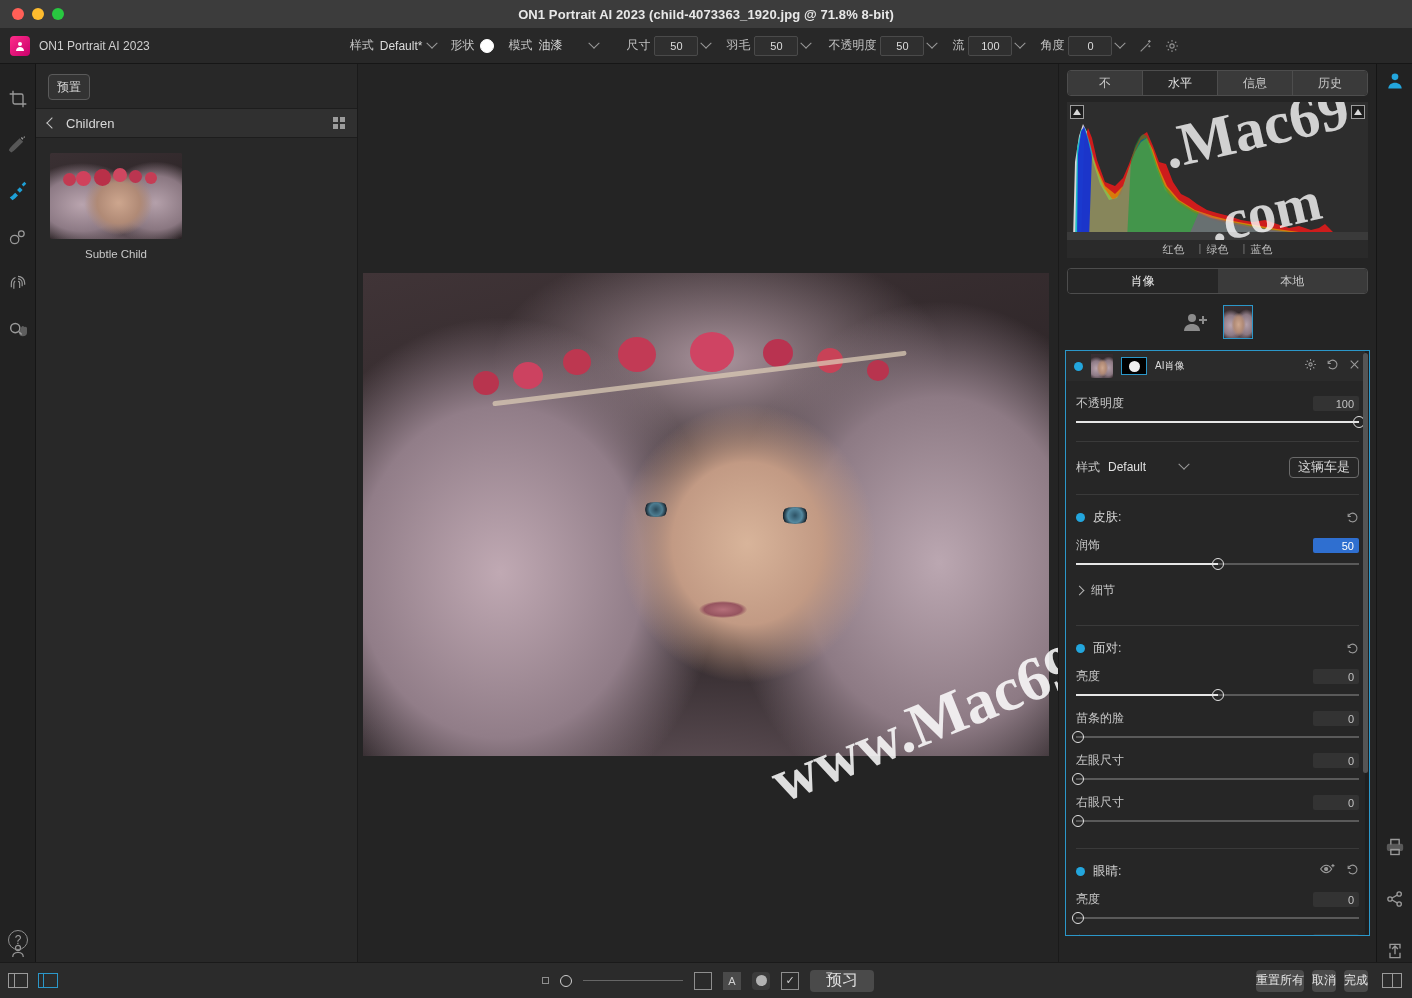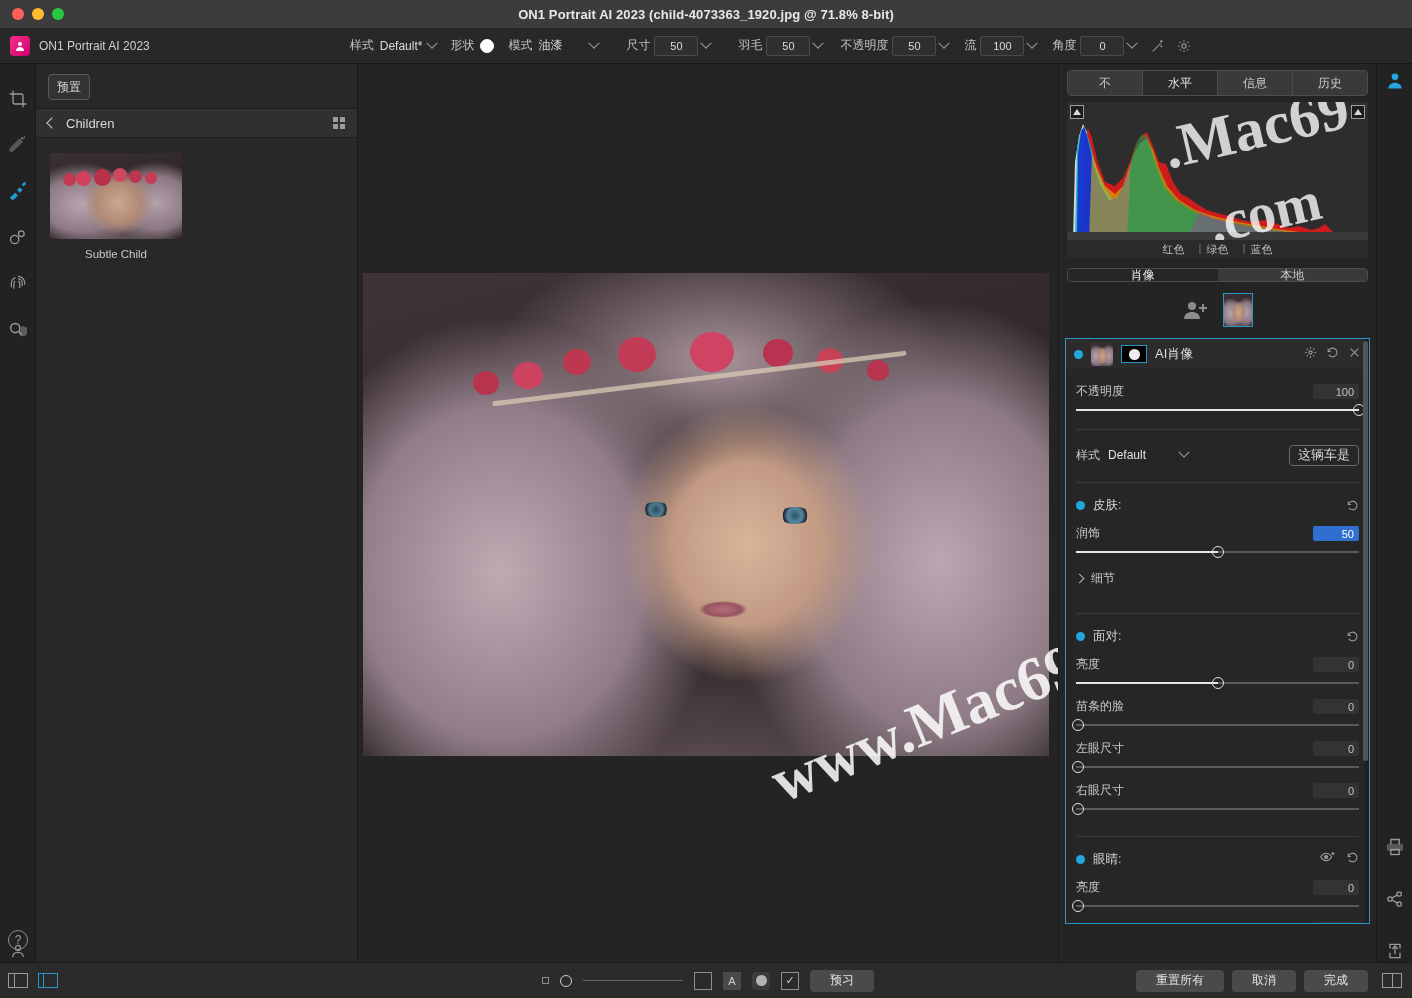--- a/index.html
+++ b/index.html
@@ -115,21 +115,21 @@
   .sq-sm{width:7px;height:7px;border:1px solid #8e8e8e;}
   .zoom-knob{width:12px;height:12px;border-radius:50%;border:1.6px solid #cfcfcf;}
   .zoom-track{width:100px;height:1.6px;background:#666;}
   .btn-sq{width:18px;height:18px;border:1.4px solid #8e8e8e;display:flex;align-items:center;
           justify-content:center;font-size:11px;color:#cfcfcf;}
   .btn-sq.filled{background:#4a4a4a;border-color:#4a4a4a;}
   .btn-round{width:18px;height:18px;border-radius:4px;background:#3b3b3b;display:flex;
              align-items:center;justify-content:center;}
   .btn-round i{width:11px;height:11px;border-radius:50%;background:#b3b3b3;display:block;}
   .preview-btn{
-    width:64px;height:22px;background:#4a4a4a;border-radius:4px;color:#e2e2e2;font-size:12px;
+    width:64px;height:22px;background:#4a4a4a;border-radius:4px;color:#e2e2e2;font-size:16px;
     display:flex;align-items:center;justify-content:center;
   }
 
   
   .right-panel{position:absolute;left:1058px;top:64px;width:318px;height:898px;background:#242424;
                border-left:1px solid #1a1a1a;}
   .tabs-row{display:flex;margin:6px 8px 0 8px;height:26px;border:1px solid #4d4d4d;border-radius:4px;overflow:hidden;}
   .tab{flex:1;display:flex;align-items:center;justify-content:center;font-size:12px;color:#c9c9c9;
        background:#3a3a3a;border-right:1px solid #4d4d4d;}
   .tab:last-child{border-right:none;}
@@ -140,36 +140,36 @@
   .clip-box{position:absolute;width:14px;height:14px;border:1.4px solid #9d9d9d;top:3px;
             display:flex;align-items:center;justify-content:center;background:#1d1d1d;}
   .clip-box.l{left:3px;} .clip-box.r{right:3px;}
   .tri{width:0;height:0;border-left:4px solid transparent;border-right:4px solid transparent;
        border-bottom:6px solid #d8d8d8;}
   .histo-legend{display:flex;justify-content:center;gap:22px;height:18px;align-items:center;
                 font-size:11px;color:#bdbdbd;background:#2a2a2a;margin:0 8px;}
   .histo-legend span{position:relative;}
   .histo-legend span.sep:before{content:"|";position:absolute;left:-8px;color:#777;}
 
-  .seg-row{display:flex;margin:10px 8px 0 8px;height:14px;border:1px solid #4d4d4d;border-radius:4px;overflow:hidden;}
+  .seg-row{display:flex;margin:10px 8px 0 8px;height:26px;border:1px solid #4d4d4d;border-radius:4px;overflow:hidden;}
   .seg{flex:1;display:flex;align-items:center;justify-content:center;font-size:12px;color:#c9c9c9;background:#3a3a3a;}
   .seg.active{background:#262626;color:#e8e8e8;}
 
   .face-row{display:flex;align-items:center;justify-content:center;gap:14px;height:56px;}
   .addface{width:26px;height:20px;color:#8b8b8b;}
   .facechip{width:30px;height:34px;border:1.6px solid #2b97c9;overflow:hidden;position:relative;}
 
   .module{margin:0 6px;border:1.4px solid #2b97c9;background:#262626;height:586px;position:relative;overflow:hidden;}
   .mod-head{display:flex;align-items:center;height:30px;padding:0 8px;gap:8px;background:#2b2b2b;}
   .bullet{width:9px;height:9px;border-radius:50%;background:#23a6dd;flex:none;}
   .mod-thumb{width:22px;height:24px;overflow:hidden;position:relative;flex:none;}
   .mask-chip{width:26px;height:18px;background:#000;border:1.5px solid #2b97c9;display:flex;
              align-items:center;justify-content:center;flex:none;}
   .mask-chip i{width:11px;height:11px;border-radius:50%;background:#eee;display:block;}
-  .mod-title{font-size:13px;color:#dcdcdc;flex:1;}
+  .mod-title{font-size:10px;color:#dcdcdc;flex:1;}
   .mod-icons{display:flex;gap:9px;color:#9a9a9a;align-items:center;}
 
   .mod-body{padding:6px 10px 0 10px;}
   .slider-row{margin-top:8px;}
   .slider-top{display:flex;align-items:center;justify-content:space-between;height:17px;}
   .sl-label{font-size:12px;color:#c8c8c8;}
   .sl-val{min-width:46px;height:15px;background:#333;border-radius:2px;display:flex;align-items:center;
           justify-content:flex-end;padding-right:5px;font-size:11px;color:#c3c3c3;}
   .sl-val.sel{background:#2f6fd0;color:#fff;}
   .track{position:relative;height:14px;margin-top:3px;}
@@ -207,21 +207,21 @@
                align-items:center;justify-content:center;background:#282828;}
   .search-box{width:254px;height:22px;border:1px solid #555;background:#2e2e2e;border-radius:2px;
               display:flex;align-items:center;padding:0 7px;gap:6px;}
   .search-box input{background:transparent;border:none;outline:none;color:#c4c4c4;font-size:12px;
                     font-family:"Liberation Sans",sans-serif;width:100%;}
   .helpq{position:absolute;left:8px;bottom:48px;width:20px;height:20px;border:1.4px solid #8e8e8e;
          border-radius:50%;display:flex;align-items:center;justify-content:center;color:#9e9e9e;font-size:12px;}
   .bottom-right{position:absolute;right:0;bottom:0;width:354px;height:36px;background:#2b2b2b;
                 display:flex;align-items:center;justify-content:flex-end;gap:8px;padding-right:10px;
                 border-top:1px solid #1a1a1a;}
-  .br-btn{height:22px;padding:0 20px;background:#4a4a4a;border-radius:4px;color:#e4e4e4;font-size:12px;
+  .br-btn{height:22px;padding:0 0;background:#4a4a4a;border-radius:4px;color:#e4e4e4;font-size:12px;
           display:flex;align-items:center;}
   .split-icon{width:20px;height:15px;border:1.4px solid #9a9a9a;position:relative;margin-left:6px;}
   .split-icon:after{content:"";position:absolute;left:9px;top:0;bottom:0;width:1.4px;background:#9a9a9a;}
 
   
   .wm{position:absolute;color:rgba(255,255,255,.78);font-weight:bold;pointer-events:none;
       font-family:"Liberation Serif",serif;white-space:nowrap;}
   .wm1{top:-8px;right:18px;font-size:60px;transform:rotate(-13deg);}
   .wm2{top:78px;right:46px;font-size:56px;transform:rotate(-13deg);}
   .wm3{left:400px;top:600px;font-size:62px;transform:rotate(-22deg);color:rgba(255,255,255,.85);}
@@ -266,21 +266,21 @@
       <span class="tb-value">油漆</span>
       <span class="chev" style="margin-left:22px"></span>
     </div>
 
     <div class="tb-group numwrap" style="margin-left:28px">
       <span class="tb-label">尺寸</span>
       <span class="numbox">50</span>
       <span class="chev"></span>
     </div>
 
-    <div class="tb-group numwrap" style="margin-left:28px">
+    <div class="tb-group numwrap" style="margin-left:16px">
       <span class="tb-label">羽毛</span>
       <span class="numbox">50</span>
       <span class="chev"></span>
     </div>
 
     <div class="tb-group numwrap" style="margin-left:18px">
       <span class="tb-label">不透明度</span>
       <span class="numbox">50</span>
       <span class="chev"></span>
     </div>

